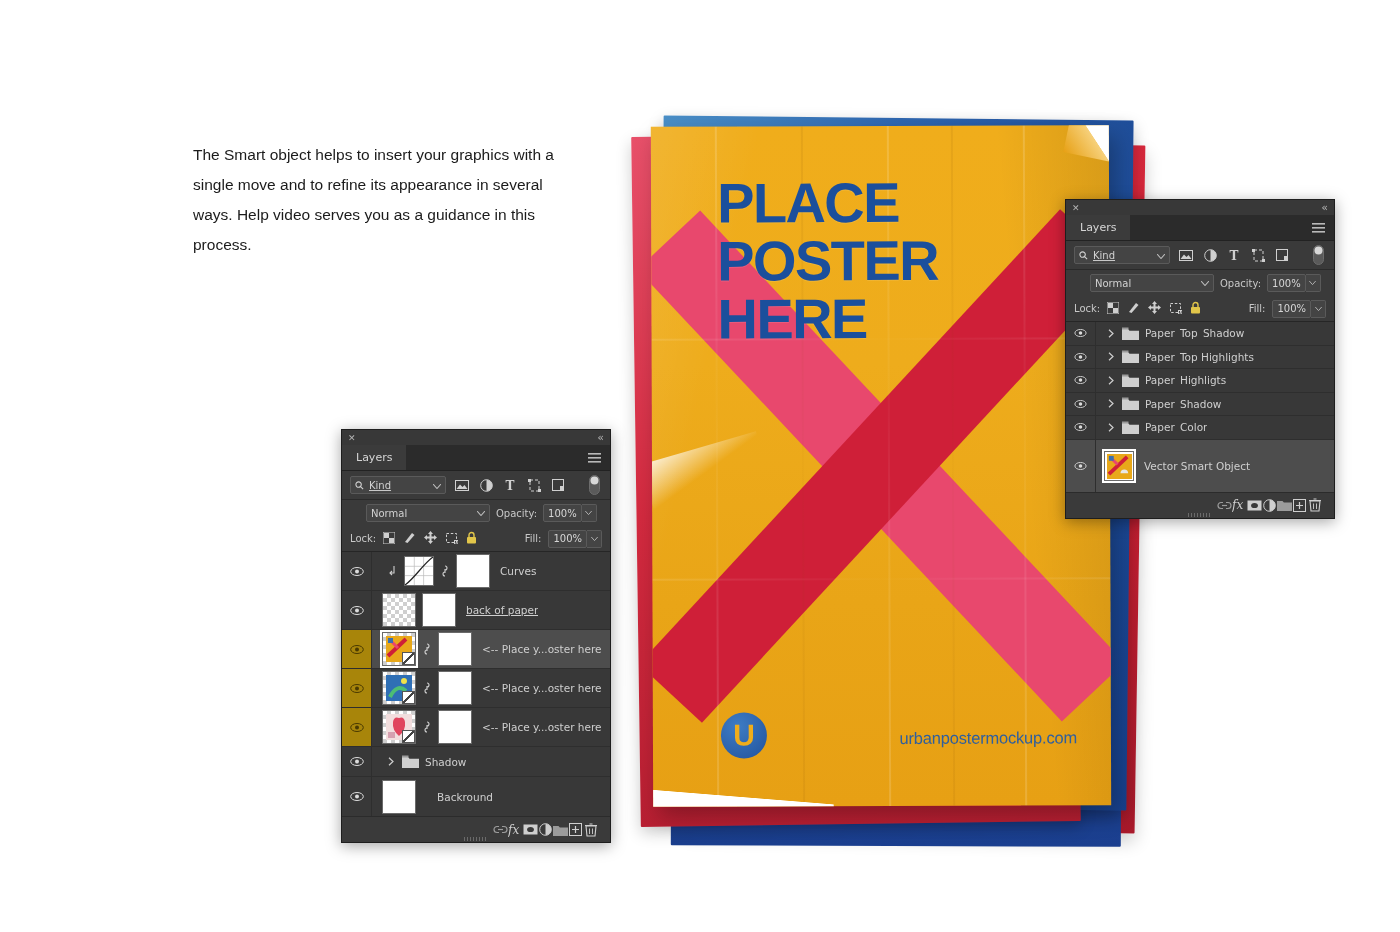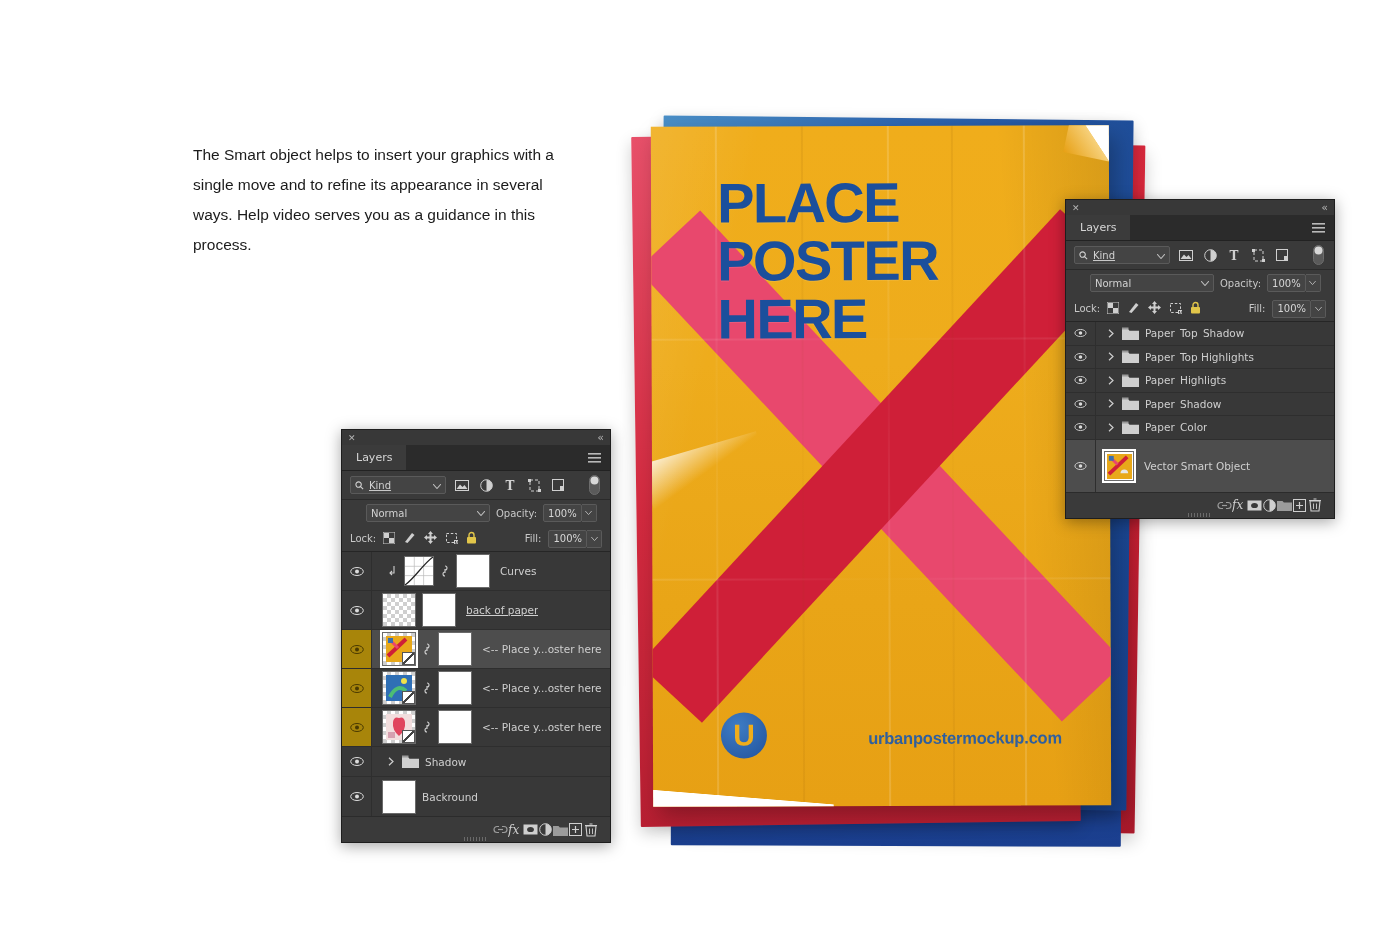--- a/index.html
+++ b/index.html
@@ -115,23 +115,23 @@
   .poster-head span { display: block; }
   .logo-badge {
     position: absolute; left: 68px; bottom: 48px;
     width: 46px; height: 46px; border-radius: 50%;
     background: radial-gradient(circle at 36% 30%, #3e7cc4, #2a5fa8 70%, #22519a 100%);
     color: #f0ad1b; font-weight: bold; font-size: 30px;
     display: flex; align-items: center; justify-content: center;
     font-family: "Liberation Sans", sans-serif;
   }
   .poster-url {
-    position: absolute; right: 49px; bottom: 58px;
+    position: absolute; right: 34px; bottom: 58px;
     font-family: "Liberation Sans", sans-serif;
-    font-weight: bold; font-size: 16.5px; color: #2f5f9e;
+    font-weight: normal; font-size: 16.5px; color: #2f5f9e;
     letter-spacing: -.2px;
   }
   .stack-shadow {
     position: absolute; left: 30px; bottom: -6px; width: 500px; height: 34px;
     background: radial-gradient(ellipse at 50% 40%, rgba(0,0,0,.30), rgba(0,0,0,0) 70%);
     filter: blur(4px);
   }
 
   
   .ps-panel {
@@ -587,21 +587,21 @@
 
       <div class="ps-row" style="height:39px; border-bottom:none">
         <div class="ps-eye">
           <svg width="14" height="9" viewBox="0 0 14 9">
               <ellipse cx="7" cy="4.5" rx="6.3" ry="4" fill="none" stroke="#dcdcdc" stroke-width="1"></ellipse>
               <circle cx="7" cy="4.5" r="2" fill="#dcdcdc"></circle>
             </svg>
         </div>
         <div class="ps-rowbody" style="padding-left:10px">
           <span class="ps-thumb mask"></span>
-          <span class="ps-name" style="margin-left:0">Backround</span>
+          <span class="ps-name" style="margin-left:15px">Backround</span>
         </div>
       </div>
     </div>
 
     <div class="ps-footer">
       <span class="ps-fbtn">
         <svg width="15" height="9" viewBox="0 0 15 9">
             <path d="M6 1.5 H4 a3 3 0 0 0 0 6 h2 M9 1.5 h2 a3 3 0 0 1 0 6 H9" stroke="#9b9b9b" fill="none" stroke-width="1.2"></path>
             <line x1="5" y1="4.5" x2="10" y2="4.5" stroke="#9b9b9b" stroke-width="1.2"></line>
           </svg>

